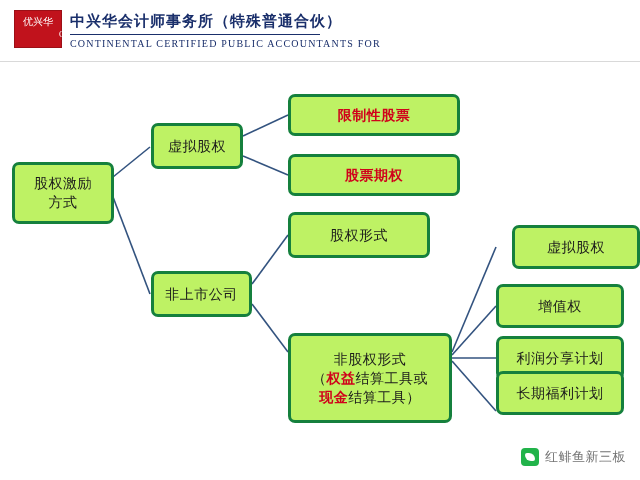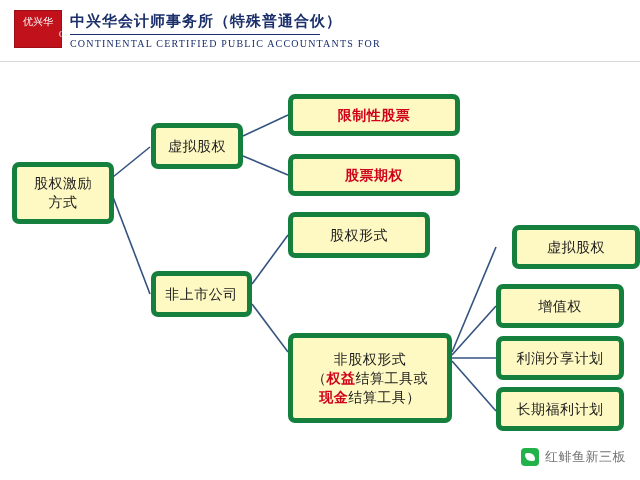--- a/index.html
+++ b/index.html
@@ -105,23 +105,23 @@
   #lines {
     position: absolute;
     left: 0;
     top: 0;
     width: 640px;
     height: 418px;
   }
   .node {
     position: absolute;
     box-sizing: border-box;
-    border: 5px solid #15803d;
+    border: 3px solid #15803d;
     border-radius: 7px;
-    background: #fef9c3;
+    background: #bef264;
     color: #1b1b1b;
     font-family: "Liberation Serif", serif;
     font-size: 14px;
     display: flex;
     align-items: center;
     justify-content: center;
     text-align: center;
     line-height: 19px;
     letter-spacing: 0.5px;
   }
@@ -258,21 +258,21 @@
     </div>
 
     <div class="node" style="left:496px; top:222px; width:128px; height:44px;">
       <div class="inner">增值权</div>
     </div>
 
     <div class="node" style="left:496px; top:274px; width:128px; height:44px;">
       <div class="inner">利润分享计划</div>
     </div>
 
-    <div class="node" style="left:496px; top:325px; width:128px; height:44px;">
+    <div class="node" style="left:496px; top:309px; width:128px; height:44px;">
       <div class="inner">长期福利计划</div>
     </div>
 
   </div>
 
   <div id="watermark">
     <div id="wm-logo"></div>
     <div id="wm-text">红鲱鱼新三板</div>
   </div>
 

